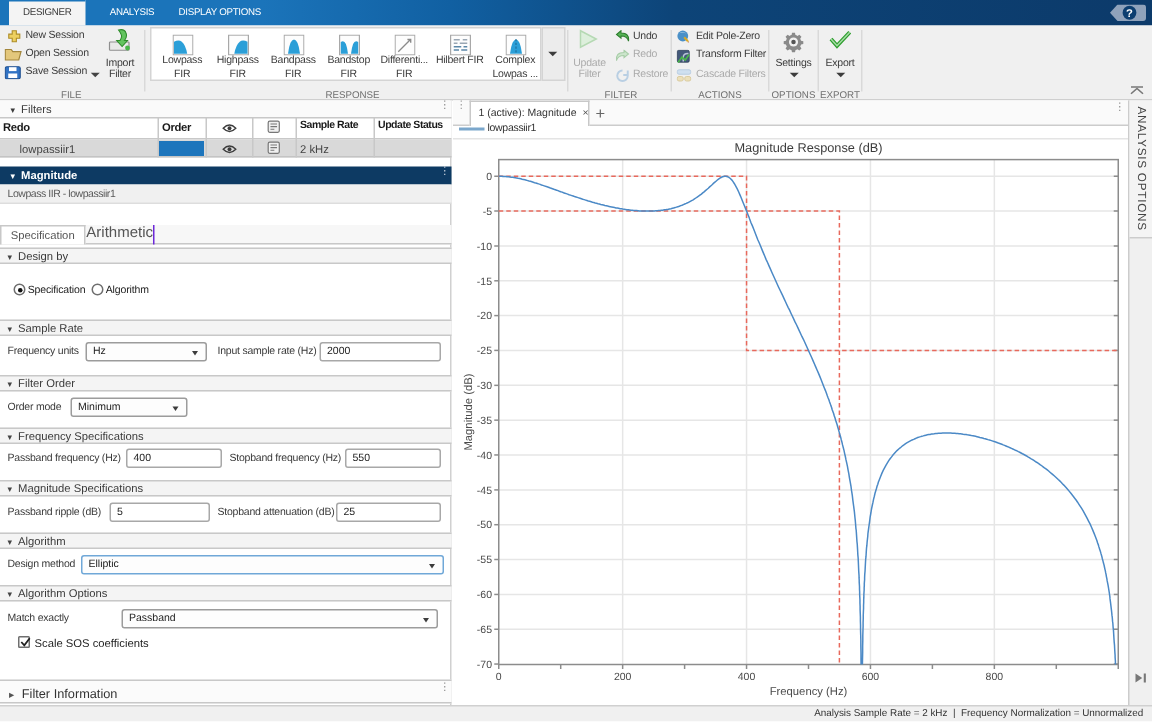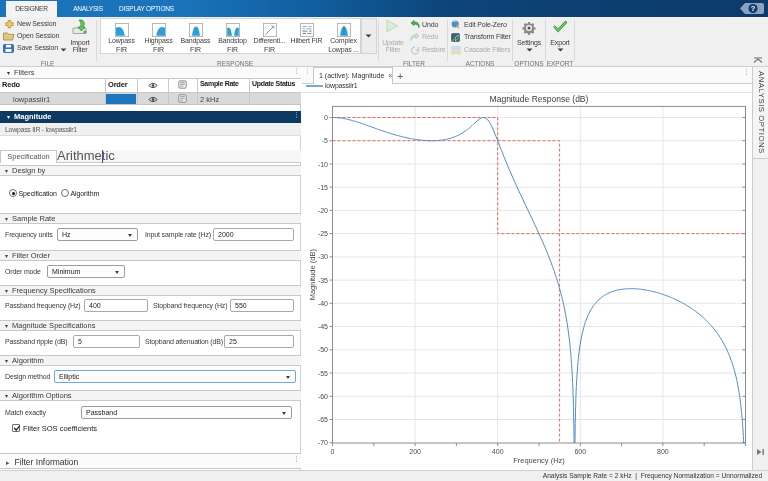--- a/index.html
+++ b/index.html
@@ -192,21 +192,21 @@
         <path d="M2.3 2.6 h4.4 M2.3 4.4 h4.4 M2.3 6.2 h2.6" stroke="#777" stroke-width="0.7"></path>
       </svg>
  <div class="abs" style="left:200px;top:28px;font-size:7.5px;color:#444;">2 kHz</div>
 
  <div class="abs" style="left:0;top:44px;width:301px;height:12px;background:#0d3a63;color:#fff;font-size:7.5px;line-height:12px;"><span style="display:inline-block;margin:0 4px 0 7px;font-size:6px;">▾</span><b style="font-weight:bold;">Magnitude</b></div>
  <div class="dots" style="left:293px;top:46px;color:#cfd8e4;">⋮</div>
  <div class="abs" style="left:0;top:56px;width:301px;height:13px;background:#f0f0f0;border-bottom:1px solid #ddd;font-size:7px;color:#5a5a5a;line-height:13px;padding-left:5px;letter-spacing:-0.3px;">Lowpass IIR - lowpassiir1</div>
 
  <div class="abs" style="left:0;top:83px;width:301px;height:13px;border-bottom:1px solid #c8c8c8;background:#f7f7f7;"></div>
  <div class="abs" style="left:0;top:83px;width:57px;height:13px;background:#fff;border:1px solid #c8c8c8;border-bottom:none;font-size:7.5px;color:#555;text-align:center;line-height:12px;">Specification</div>
- <div class="abs" style="left:57px;top:83px;width:46px;height:13px;font-size:13px;color:#555;text-align:right;line-height:12px;border-right:1px solid #6d28d9;">Arithmetic</div>
+ <div class="abs" style="left:57px;top:83px;width:46px;height:13px;font-size:10px;color:#555;text-align:right;line-height:12px;border-right:1px solid #6d28d9;">Arithmetic</div>
 
  <div class="hbar" style="top:98px;"><span class="arr">▾</span>Design by</div>
  <div class="abs" style="left:9px;top:122px;width:8px;height:8px;border:1px solid #6f6f6f;border-radius:50%;background:#fff;"></div>
  <div class="abs" style="left:11.5px;top:124.5px;width:3px;height:3px;border-radius:50%;background:#111;"></div>
  <div class="abs" style="left:18.5px;top:122.5px;font-size:7px;color:#222;letter-spacing:-0.1px;">Specification</div>
  <div class="abs" style="left:61px;top:122px;width:8px;height:8px;border:1px solid #6f6f6f;border-radius:50%;background:#fff;"></div>
  <div class="abs" style="left:70.5px;top:122.5px;font-size:7px;color:#222;letter-spacing:-0.1px;">Algorithm</div>
 
  <div class="hbar" style="top:146px;"><span class="arr">▾</span>Sample Rate</div>
  <div class="ctl-label" style="left:5px;top:164px;">Frequency units</div>
@@ -234,21 +234,21 @@
  <div class="ctl-label" style="left:5px;top:306px;">Design method</div>
  <div class="combo" style="left:54px;top:303px;width:242px;border-color:#70a8d8;">Elliptic</div>
 
  <div class="hbar" style="top:323px;"><span class="arr">▾</span>Algorithm Options</div>
  <div class="ctl-label" style="left:5px;top:342px;">Match exactly</div>
  <div class="combo" style="left:81px;top:339px;width:211px;">Passband</div>
  <div class="abs" style="left:12px;top:357px;width:8px;height:8px;border:1px solid #6f6f6f;border-radius:1px;background:#fff;"></div>
  <svg class="abs" style="left:12.5px;top:357px" width="8" height="8">
         <path d="M1.2 4 L3.2 6.2 L6.8 1.5" fill="none" stroke="#222" stroke-width="1.2"></path>
       </svg>
- <div class="abs" style="left:23px;top:357px;font-size:7.5px;color:#222;">Filter SOS coefficients</div>
+ <div class="abs" style="left:23px;top:357px;font-size:7.5px;color:#222;">Scale SOS coefficients</div>
 
  <div class="abs" style="left:0;top:386px;width:301px;height:16px;border-top:1px solid #c8c8c8;border-bottom:1px solid #c8c8c8;background:#fbfbfb;font-size:8.5px;color:#333;line-height:16px;"><span style="display:inline-block;margin:0 5px 0 6px;font-size:7px;color:#555;">▸</span>Filter Information</div>
  <div class="dots" style="left:293px;top:390px;">⋮</div>
 </div>
 
 <div id="gallery-items" style="position:absolute;left:0;top:0;width:768px;height:0;">
  <svg class="abs" style="left:114.5px;top:23px" width="14" height="14" viewBox="0 0 14 14">
         <rect x="0.4" y="0.4" width="13.2" height="13.2" fill="#fdfdfd" stroke="#a8a8a8" stroke-width="0.8"></rect>
         <path d="M1 12.8 V4.8 Q4.2 3.2 6.2 4.8 Q8.8 7 9.8 12.8 Z" fill="#2b9fd8"></path>
       </svg>

